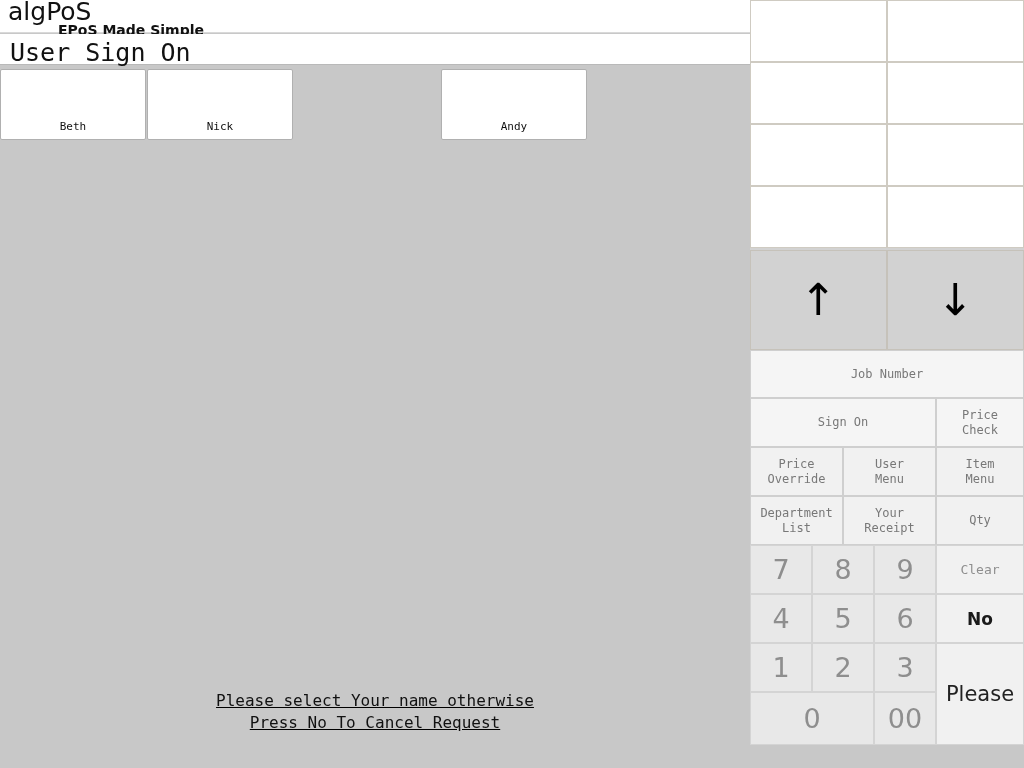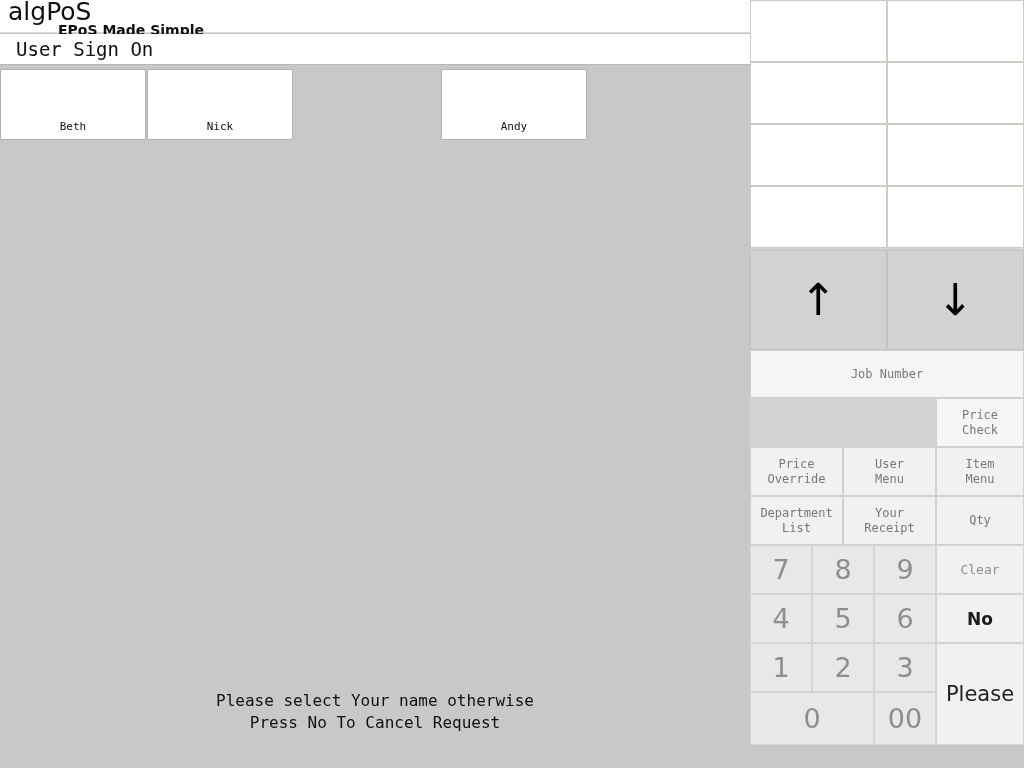--- a/index.html
+++ b/index.html
@@ -42,22 +42,22 @@
     color: #111;
     padding-left: 48px;
   }
   .title-bar {
     position: absolute; left: 0; top: 34px;
     width: 750px; height: 31px;
     background: #ffffff;
     border-bottom: 1px solid #b9b9b9;
   }
   .title-text {
-    position: absolute; left: 16px; top: 4px;
-    font-size: 19px;
+    position: absolute; left: 10px; top: 4px;
+    font-size: 25px;
     color: #111;
   }
 
   .user-row {
     position: absolute; left: 0; top: 69px;
     width: 750px; height: 72px;
   }
   .user-btn {
     position: absolute;
     top: 0;
@@ -71,20 +71,21 @@
     left: 0; right: 0; bottom: 6px;
     text-align: center;
     font-size: 11px;
     color: #111;
   }
 
   .message-area {
     position: absolute; left: 0; top: 690px;
     width: 750px; height: 50px;
     text-align: center;
+    text-decoration: underline;
   }
   .message-area .line {
     font-size: 16px;
     color: #111;
     line-height: 22px;
   }
 
   
   .status-bar {
     position: absolute; left: 0; bottom: 0;
@@ -240,20 +241,21 @@
     <div class="arrow-row">
       <div class="arrow-btn up">
         <span class="arrow-glyph">↑</span>
       </div>
       <div class="arrow-btn down">
         <span class="arrow-glyph">↓</span>
       </div>
     </div>
 
     <div class="fn white job-number">Job Number</div>
+    <div class="fn white sign-on">Sign On</div>
     <div class="fn white price-chk" style="white-space:pre-line;">Price
 Check</div>
 
     <div class="fn price-ovr" style="white-space:pre-line;">Price
 Override</div>
     <div class="fn user-menu" style="white-space:pre-line;">User
 Menu</div>
     <div class="fn item-menu" style="white-space:pre-line;">Item
 Menu</div>
 

